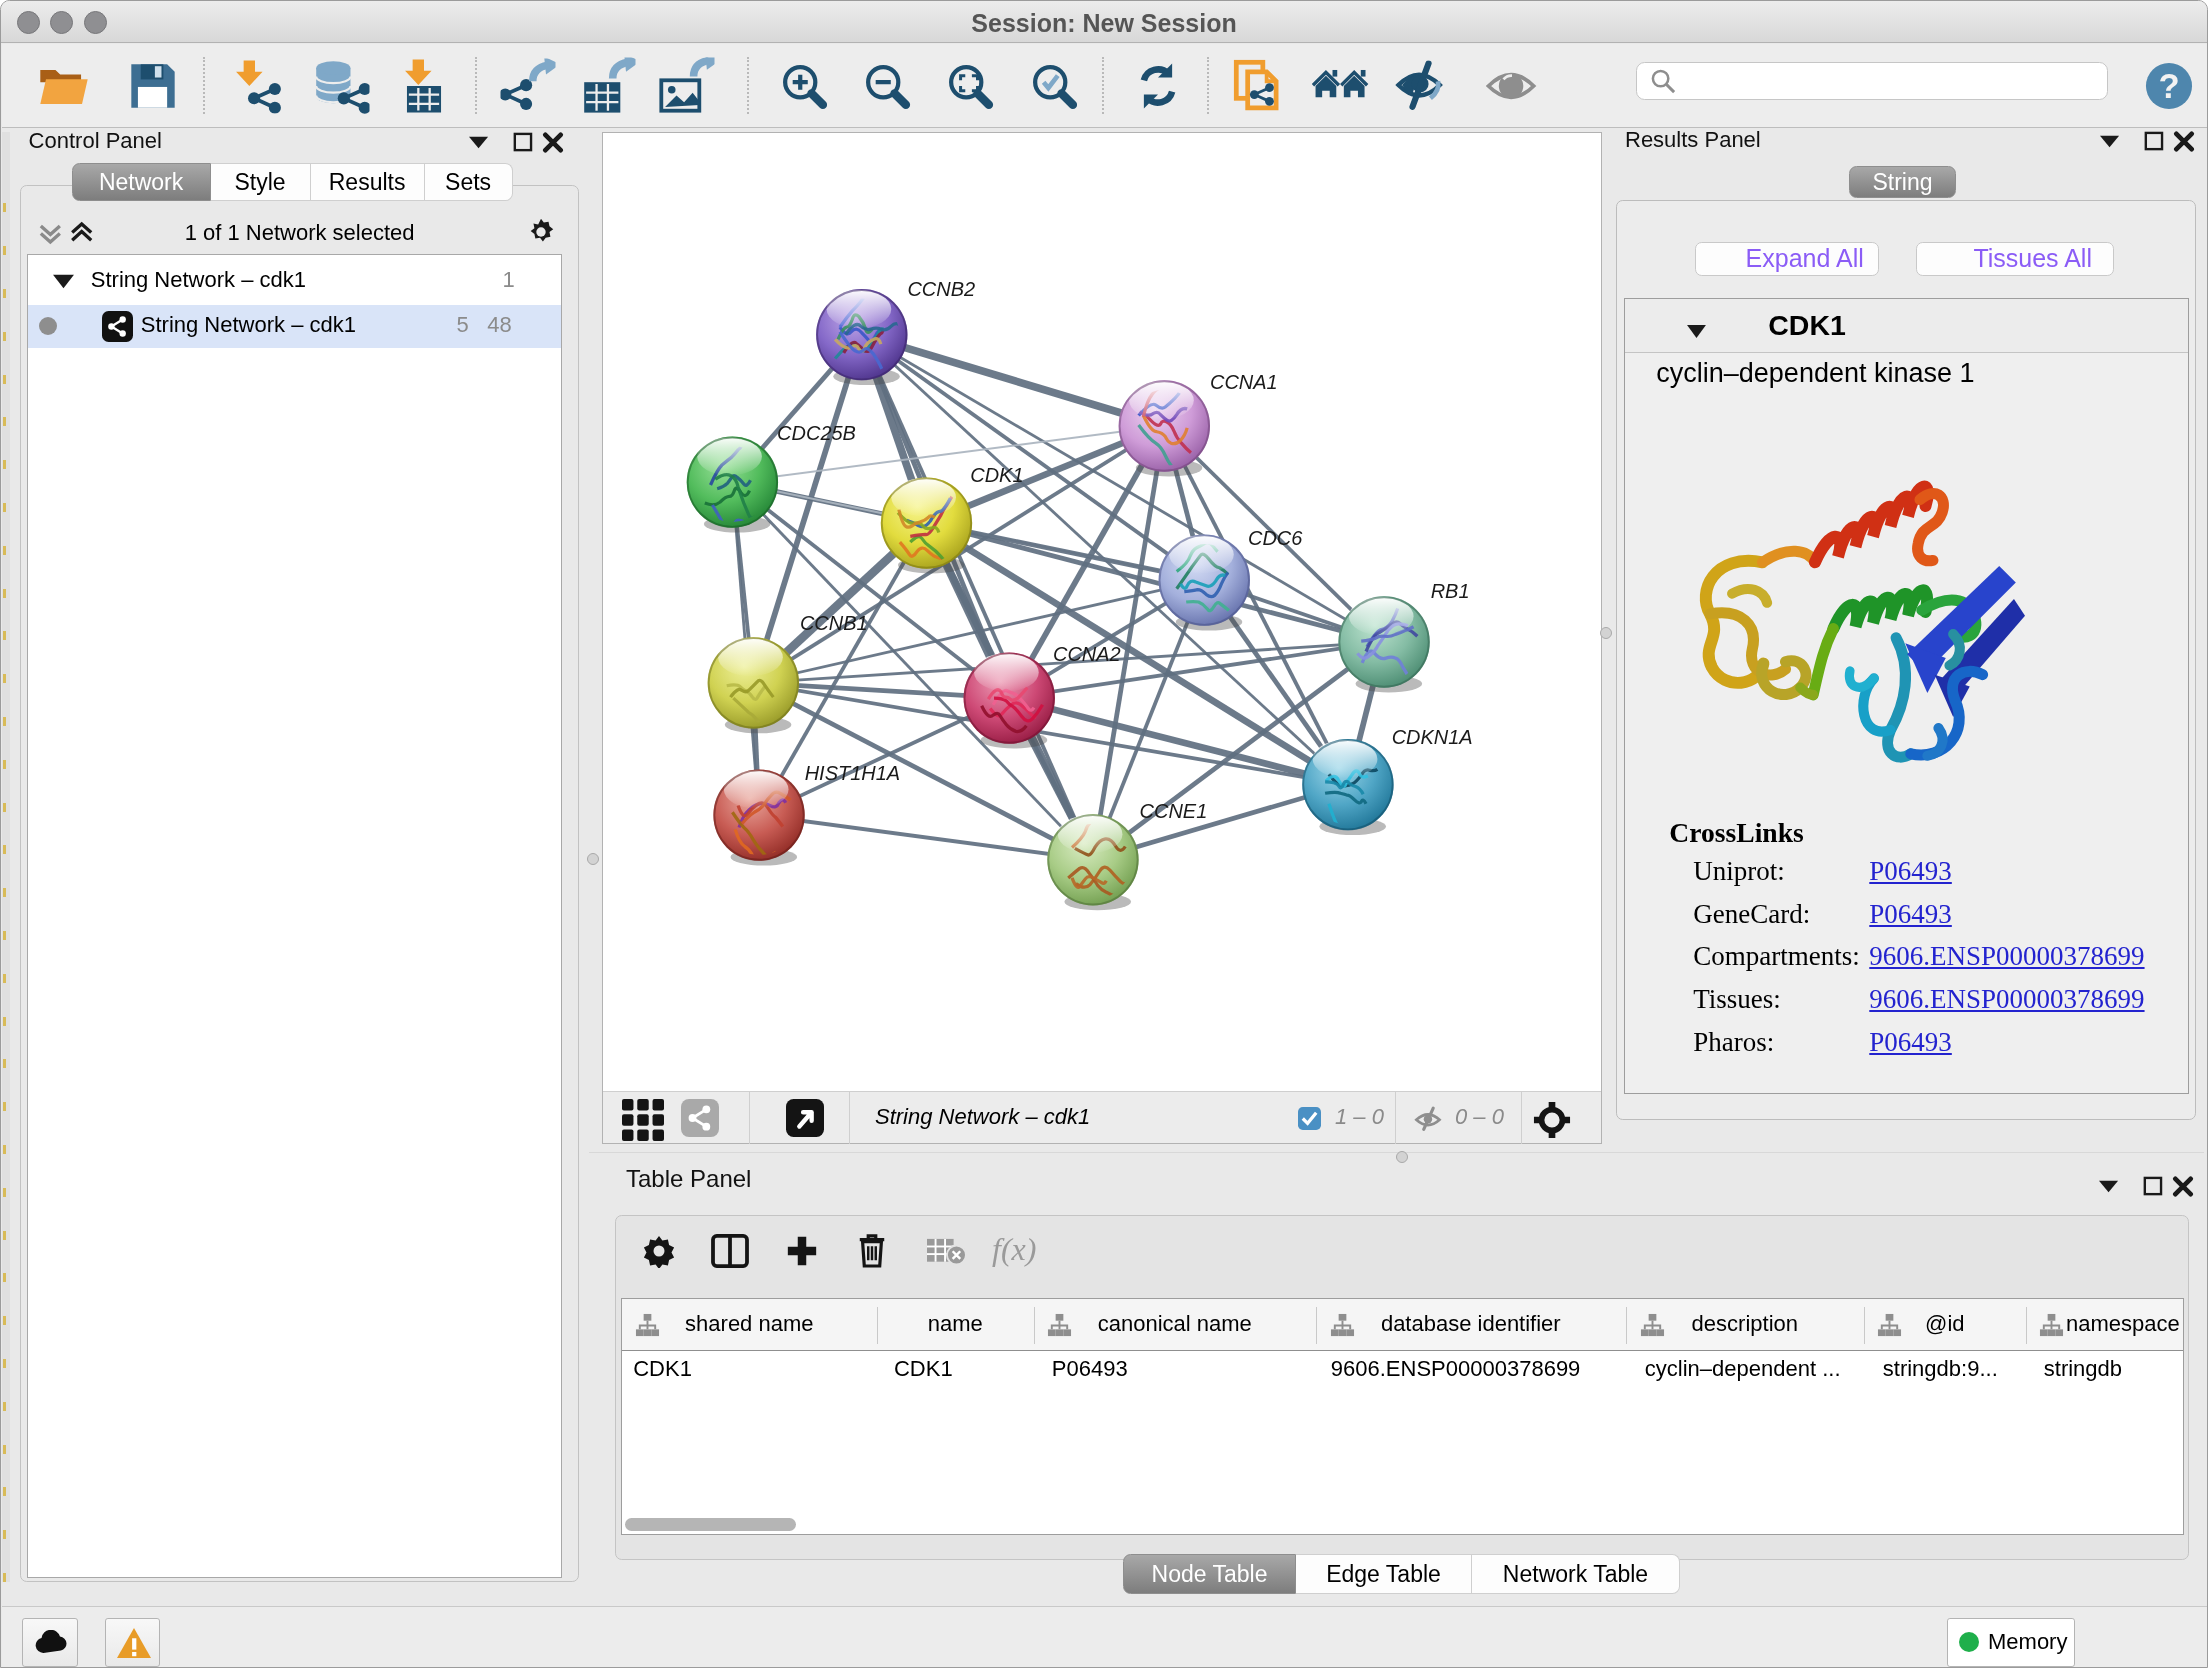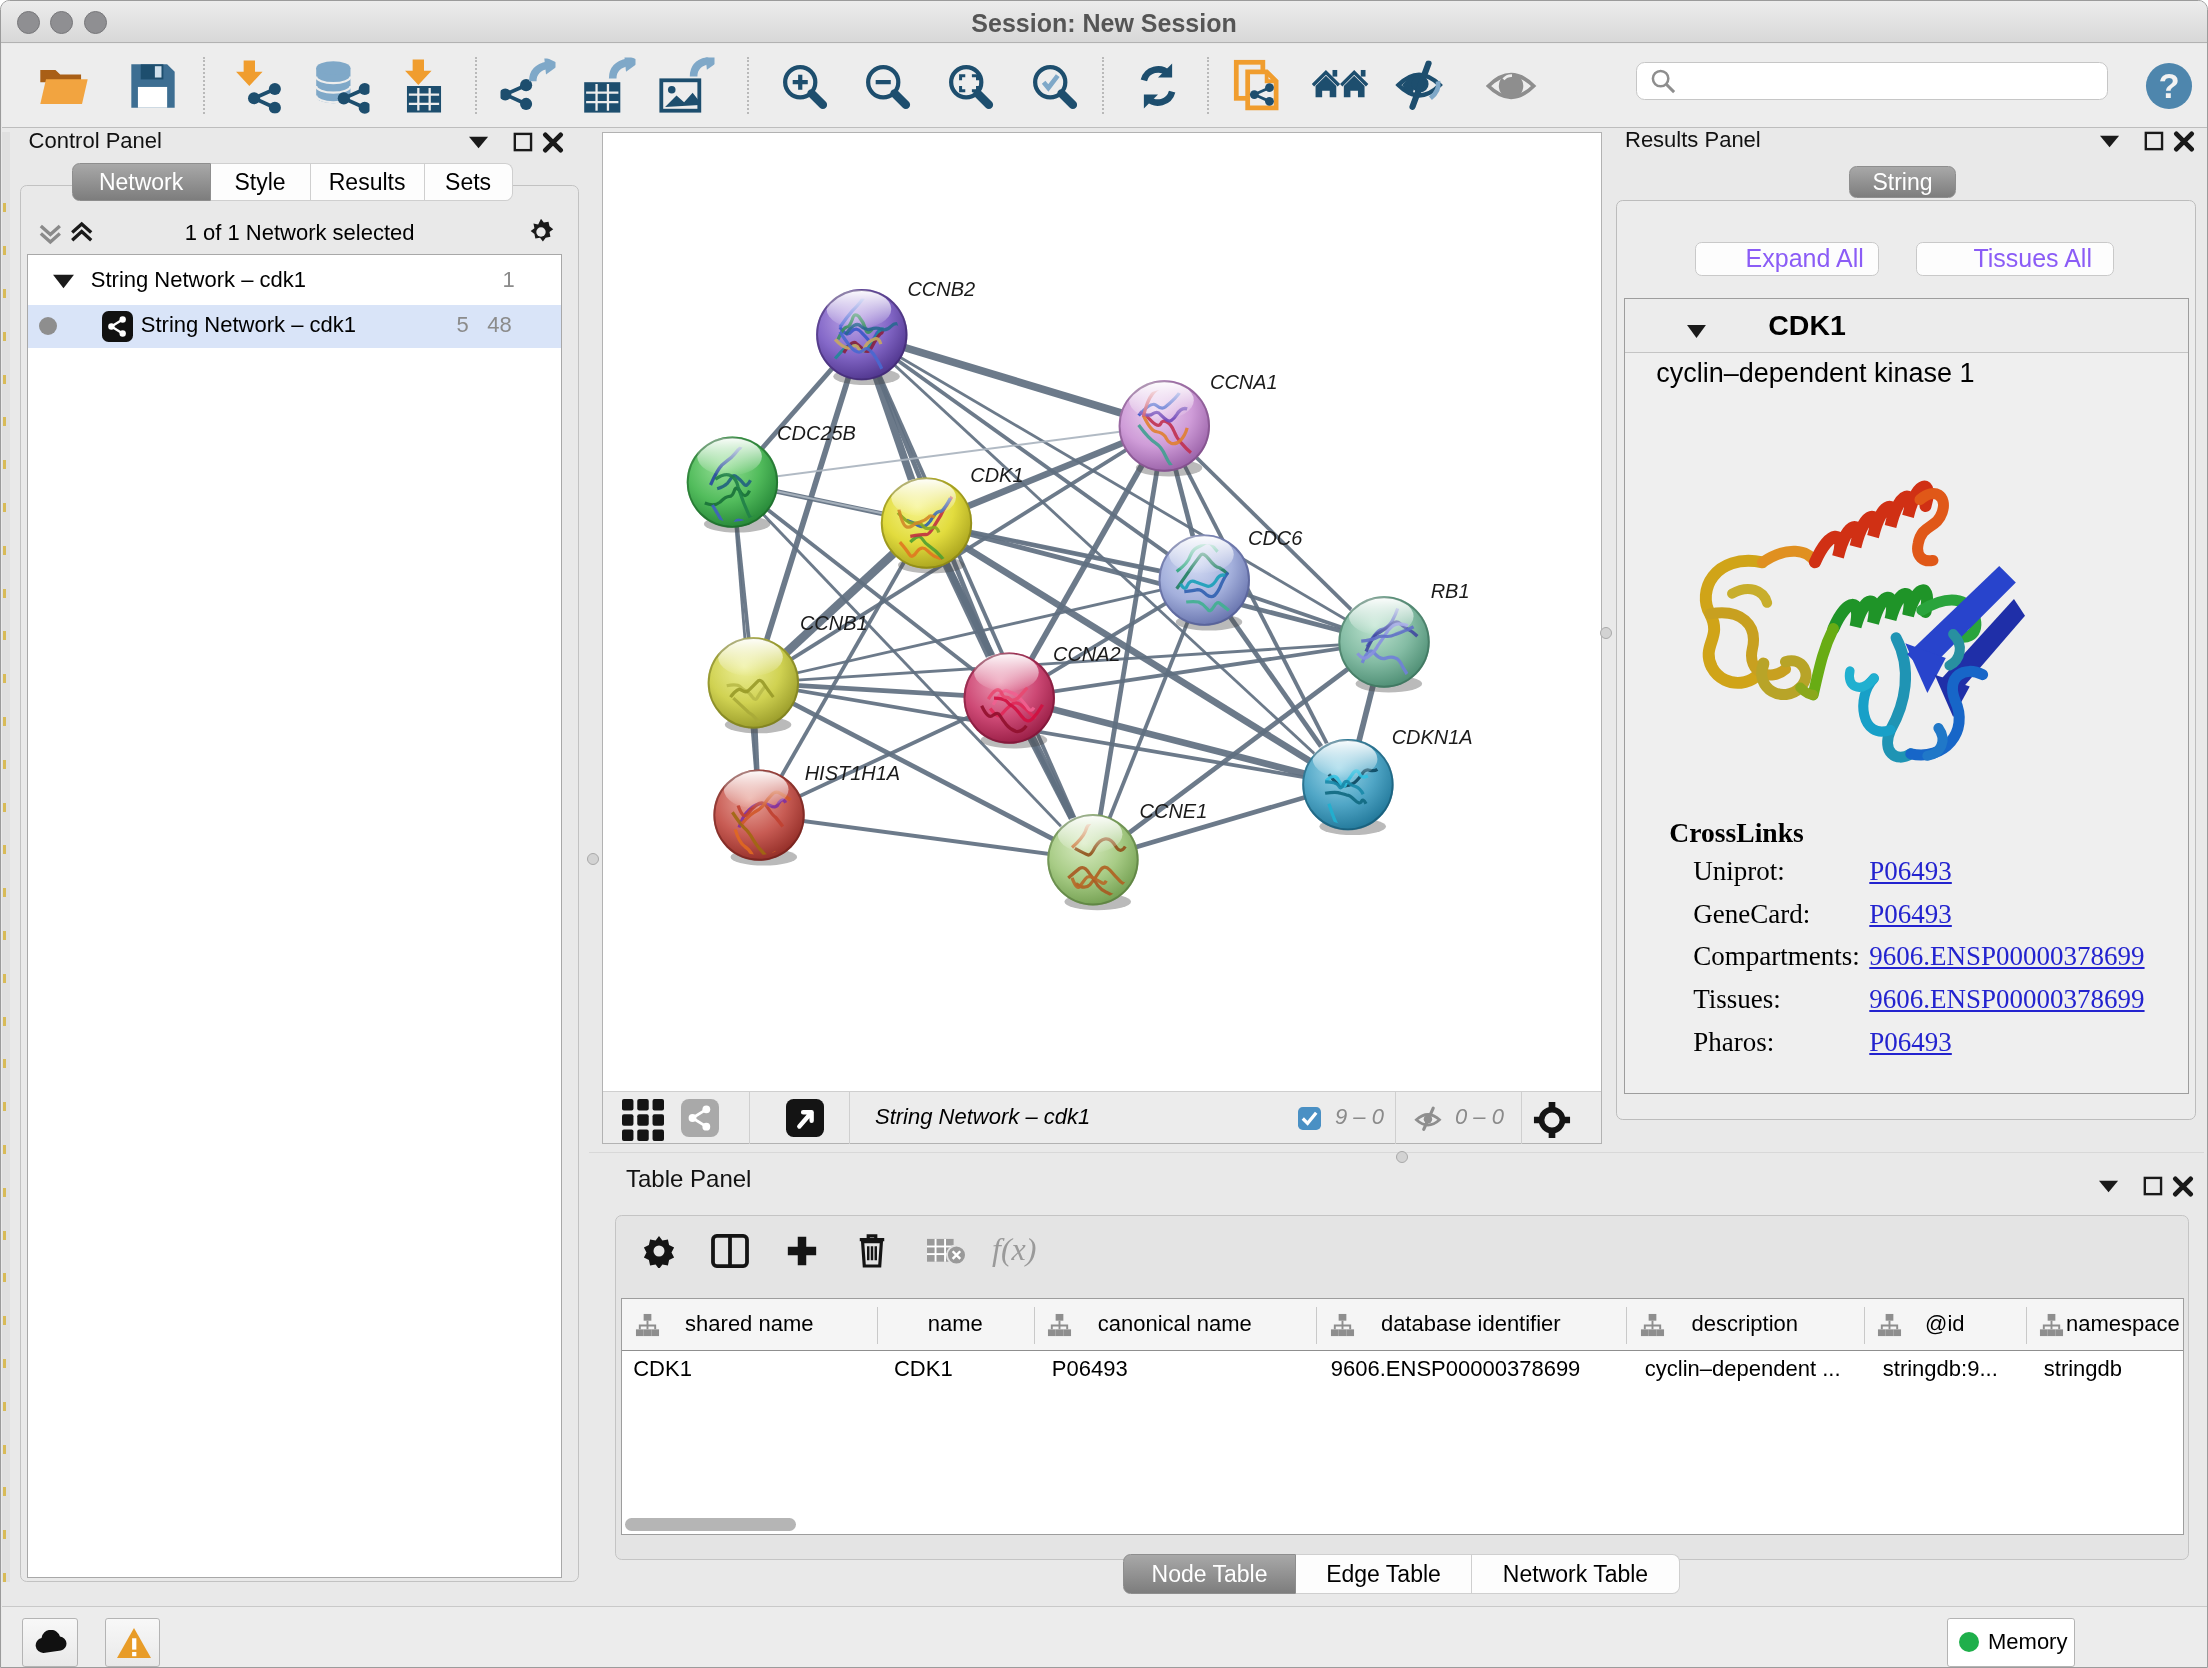--- a/index.html
+++ b/index.html
@@ -629,21 +629,21 @@
         </svg>
         <svg style="position:absolute;left:930px;top:8.6px" width="38" height="38" viewBox="0 0 40 40">
           <circle cx="20" cy="20" r="11" fill="none" stroke="#141414" stroke-width="6"></circle>
           <path d="M20 1 v9 M20 30 v9 M1 20 h9 M30 20 h9" stroke="#141414" stroke-width="7"></path>
         </svg>
       <div class="nbsep" style="left:146px"></div>
       <div class="nbsep" style="left:246px"></div>
       <div class="nbsep" style="left:792px"></div>
       <div class="nbsep" style="left:918px"></div>
       <span style="position:absolute;left:272px;top:12.4px;font-size:22px;">String Network – cdk1</span>
-      <span style="position:absolute;left:732px;top:12.4px;font-size:22px;color:#8a8a8a;">9 – 0</span>
+      <span style="position:absolute;left:732px;top:12.4px;font-size:22px;color:#8a8a8a;">1 – 0</span>
       <span style="position:absolute;left:852px;top:12.4px;font-size:22px;color:#8a8a8a;">0 – 0</span>
     </div>
   </div>
 
   <div class="results">
     <div class="phead" style="left:15px; top:-4.8px;">Results Panel</div>
     <div class="hbtns" style="left:490px; top:-1px;"><svg width="105" height="21" viewBox="0 0 110 22">
           <polygon points="0,5 20,5 10,17" fill="#1a1a1a"></polygon>
           <rect x="48" y="2" width="17" height="17" fill="none" stroke="#1a1a1a" stroke-width="2.5"></rect>
           <path d="M80 3 L96 19 M96 3 L80 19" stroke="#1a1a1a" stroke-width="5" stroke-linecap="round"></path>

